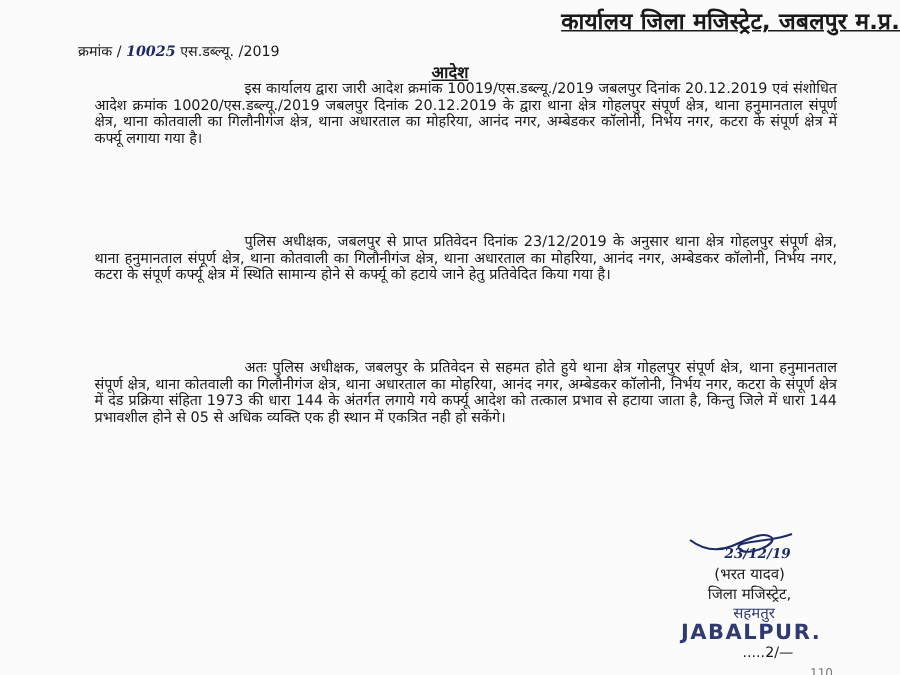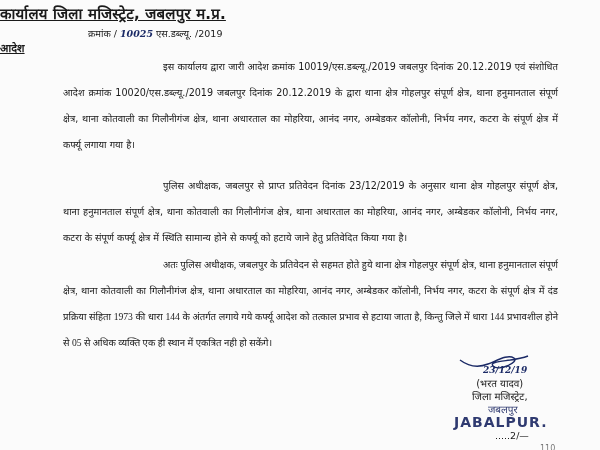--- a/index.html
+++ b/index.html
@@ -6,37 +6,37 @@
   body {
     width:600px; height:450px; overflow:hidden;
     background:#fbfbfb;
     font-family:"DejaVu Sans", sans-serif;
     color:#1a1a1a;
     position:relative;
   }
   .page { position:absolute; left:0; top:0; width:600px; height:450px; }
   .office {
     position:absolute; left:0; right:0; top:3px;
-    text-align:left; font-size:15px; font-weight:bold;
+    text-align:right; font-size:15px; font-weight:bold;
     text-decoration:underline; letter-spacing:0.2px;
   }
-  .refline { position:absolute; top:27px; left:52px; font-size:9.5px;margin-left:36px; }
+  .refline { position:absolute; top:27px; left:52px; font-size:9.5px; }
   .dateline { position:absolute; top:29px; right:58px; font-size:9.5px; }
   .order-title {
-    position:absolute; top:40px; left:0; right:0; text-align:left;
+    position:absolute; top:40px; left:0; right:0; text-align:center;
     font-size:11px; font-weight:bold; text-decoration:underline;
   }
   .para {
     position:absolute; left:63px; width:495px;
-    font-size:9.6px; line-height:26px; text-align:justify;
+    font-size:9.6px; line-height:11px; text-align:justify;
     text-indent:100px;
   }
   .p1 { top:54px; }
-  .p2 { top:173px; }
-  .p3 { top:252px;font-family:Liberation Serif, serif; }
+  .p2 { top:156px; }
+  .p3 { top:240px; }
   .p4 { top:330px; }
   .sig-scrawl { position:absolute; left:458px; top:352px; width:72px; height:22px; }
   .sig-date { position:absolute; left:483px; top:365px; font-size:9px; font-style:italic; color:#24346e; }
   .sig-block { position:absolute; left:452px; top:377px; font-size:10px; line-height:13px; text-align:center; }
   .sig-block div { white-space:nowrap; }
   .stamp1 { color:#2f3a70; }
   .stamp2 { color:#2f3a70; letter-spacing:1px; font-weight:bold; font-size:14px;}
   .pageno { position:absolute; left:495px; top:430px; font-size:9.5px; }
   .hw { font-family:"DejaVu Serif", serif; font-style:italic; color:#1b2a66; font-weight:bold; }
   .margin-num { position:absolute; left:540px; top:444px; font-size:8px; color:#777; }
@@ -61,19 +61,19 @@
   <p class="para p3" style="margin:0">अतः पुलिस अधीक्षक, जबलपुर के प्रतिवेदन से सहमत होते हुये थाना क्षेत्र गोहलपुर संपूर्ण क्षेत्र, थाना हनुमानताल संपूर्ण क्षेत्र, थाना कोतवाली का गिलौनीगंज क्षेत्र, थाना अधारताल का मोहरिया, आनंद नगर, अम्बेडकर कॉलोनी, निर्भय नगर, कटरा के संपूर्ण क्षेत्र में दंड प्रक्रिया संहिता 1973 की धारा 144 के अंतर्गत लगाये गये कर्फ्यू आदेश को तत्काल प्रभाव से हटाया जाता है, किन्तु जिले में धारा 144 प्रभावशील होने से 05 से अधिक व्यक्ति एक ही स्थान में एकत्रित नही हो सकेंगे।</p>
 
   <svg class="sig-scrawl" viewBox="0 0 72 22">
     <path d="M2 8 C10 14, 20 16, 30 12 S50 2, 56 6 S40 20, 35 14 S55 10, 70 4" fill="none" stroke="#1b2a66" stroke-width="1.4"></path>
   </svg>
   <div class="sig-date hw">23/12/19</div>
 
   <div class="sig-block">
     <div>(भरत यादव)</div>
     <div>जिला मजिस्ट्रेट,</div>
-    <div class="stamp1" style="padding-left:6px">जबलपुर</div>
+    <div class="stamp1" style="padding-left:6px">सहमतुर</div>
     <div class="stamp2" style="padding-left:2px">JABALPUR.</div>
   </div>
 
   <div class="pageno">.....2/—</div>
   <div class="margin-num">110</div>
 </div>
 
 </body></html>

